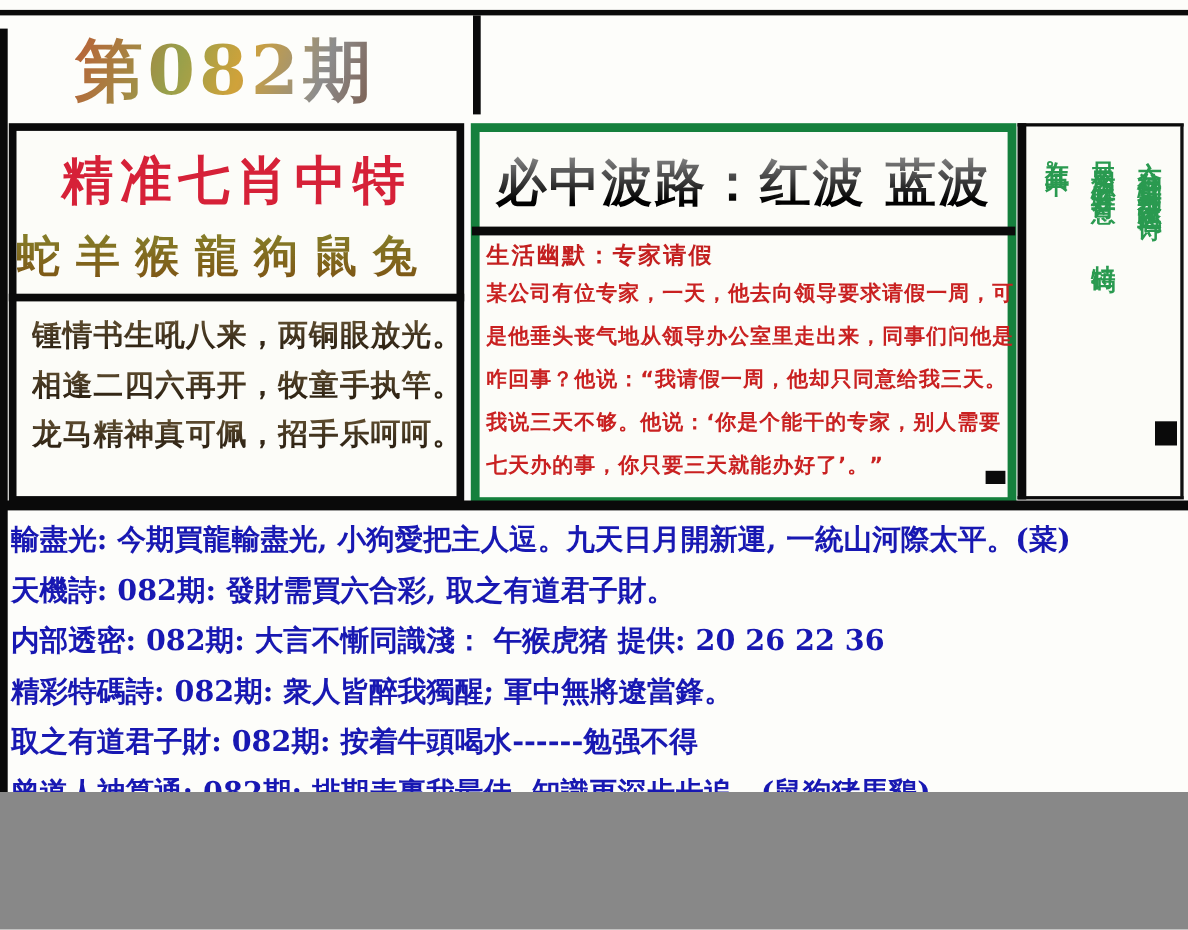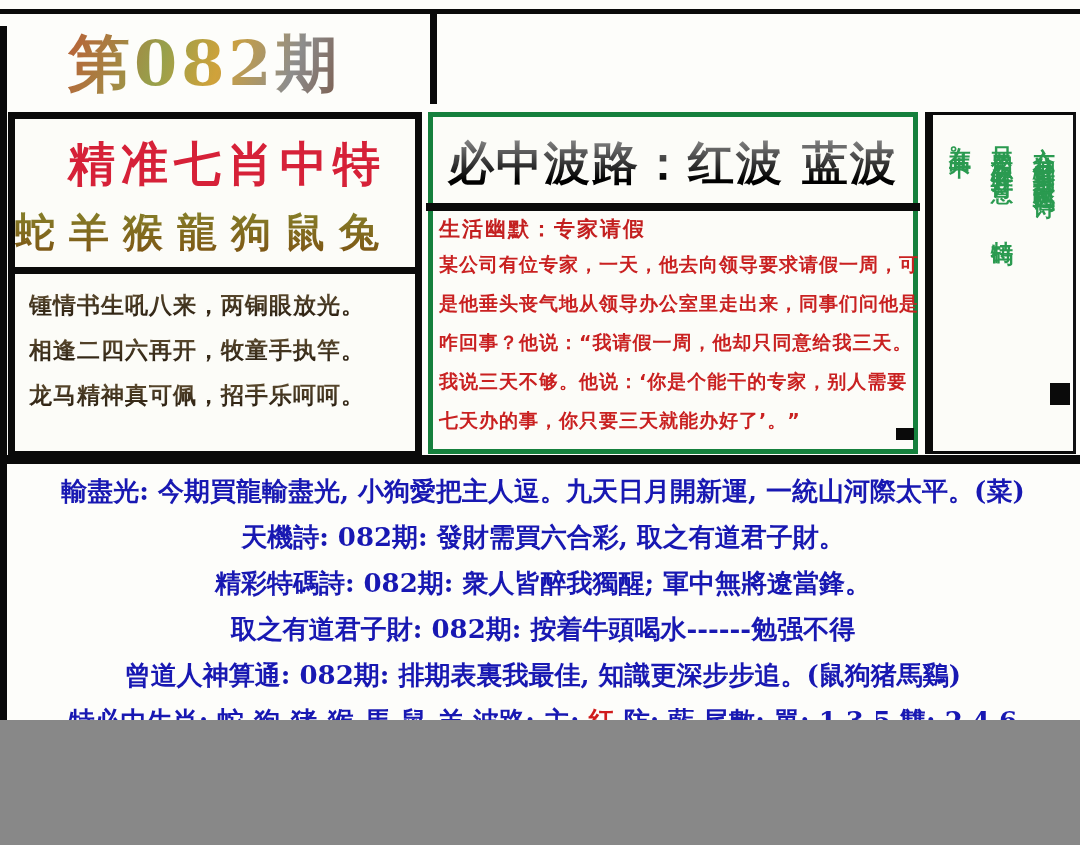--- a/index.html
+++ b/index.html
@@ -23,43 +23,43 @@
     background:linear-gradient(100deg,#a8488f 0%,#2f8f3a 20%,#5a35b5 40%,#249a68 60%,#7a28b8 80%,#1e7f8a 100%);
     -webkit-background-clip:text;background-clip:text;color:transparent;
   }
 
   
   .left-panel{
     left:8px;top:112px;width:400px;height:332px;
     border:7px solid #0a0a0a;background:#fcfcf8;
   }
   .lp-heading{
-    position:absolute;left:12px;top:14px;width:100%;text-align:center;
+    position:absolute;left:0;top:14px;width:100%;text-align:center;
     font-size:47px;font-weight:bold;color:#d62138;letter-spacing:6px;
   }
   .lp-zodiac{
     position:absolute;left:0;top:86px;width:100%;text-align:left;
     font-size:40px;font-weight:bold;letter-spacing:14px;
     background:linear-gradient(#86802a 10%,#7d5514 90%);
     -webkit-background-clip:text;background-clip:text;color:transparent;
   }
   .lp-divider{position:absolute;left:-7px;top:148px;width:414px;height:7px;background:#0a0a0a;}
   .lp-poem{position:absolute;left:14px;top:164px;width:380px;}
   .lp-poem .poem-line{
-    font-size:23px;font-weight:bold;line-height:45px;letter-spacing:1px;
+    font-size:27px;font-weight:bold;line-height:45px;letter-spacing:1px;
     background:linear-gradient(#6e5a38 0%,#241a0e 85%);
     -webkit-background-clip:text;background-clip:text;color:transparent;
     white-space:nowrap;
     text-decoration:underline;
   }
 
   
   .middle-panel{
     left:428px;top:112px;width:480px;height:332px;
-    border:5px solid #15803d;background:#fcfcf8;
+    border:8px solid #15803d;background:#fcfcf8;
   }
   .mp-wave{
     position:absolute;left:0;top:16px;width:100%;text-align:center;
     font-size:46px;font-weight:bold;letter-spacing:2px;white-space:nowrap;
     background:linear-gradient(#9a9a9a 0%,#000 75%);
     -webkit-background-clip:text;background-clip:text;color:transparent;
   }
   .mp-divider{position:absolute;left:-7px;top:86px;width:494px;height:8px;background:#0a0a0a;}
   .mp-joke-title{
     position:absolute;left:6px;top:98px;
@@ -81,21 +81,21 @@
   .rp-text{
     position:absolute;right:8px;top:14px;height:310px;
     writing-mode:vertical-rl;
     font-size:22px;font-weight:bold;color:#2a9a50;
     letter-spacing:5px;line-height:42px;
   }
   .rp-col{white-space:nowrap;}
 
   
   .section-divider{left:0;top:455px;width:1080px;height:9px;}
-  .bottom-panel{left:10px;top:468px;width:1066px;text-align:center;}
+  .bottom-panel{left:10px;top:468px;width:1066px;}
   .bottom-line{
     font-size:26px;font-weight:bold;color:#1818b2;
     font-family:"DejaVu Serif",serif;
     line-height:46px;white-space:nowrap;letter-spacing:0px;
   }
   .red-char{color:#d01c1c;}
 
   
   .watermark{
     left:10px;top:722px;width:1060px;
@@ -155,20 +155,21 @@
       <div class="rp-col">只要用心解开诗意，　特码</div>
       <div class="rp-col">在其中。</div>
     </div>
   </div>
 
   <div class="blackbar section-divider"></div>
 
   <div class="abs bottom-panel">
     <div class="bottom-line">輸盡光: 今期買龍輸盡光, 小狗愛把主人逗。九天日月開新運, 一統山河際太平。(菜)</div>
     <div class="bottom-line">天機詩: 082期: 發財需買六合彩, 取之有道君子財。</div>
+    <div class="bottom-line">内部透密: 082期: 大言不慚同識淺：  午猴虎猪 提供: 20 26 22 36</div>
     <div class="bottom-line">精彩特碼詩: 082期: 衆人皆醉我獨醒; 軍中無將遼當鋒。</div>
     <div class="bottom-line">取之有道君子財: 082期: 按着牛頭喝水------勉强不得</div>
     <div class="bottom-line">曾道人神算通: 082期: 排期表裏我最佳, 知識更深步步追。(鼠狗猪馬鷄)</div>
     <div class="bottom-line">
       <span>特必中生肖: 蛇-狗-猪-猴-馬-鼠-羊 波路: 主: </span><span class="red-char">紅</span><span>  防: 藍 尾數: 單: 1 3 5 雙: 2 4 6</span>
     </div>
   </div>
 
   <div class="abs watermark">香港好彩-85881.cc</div>
 

